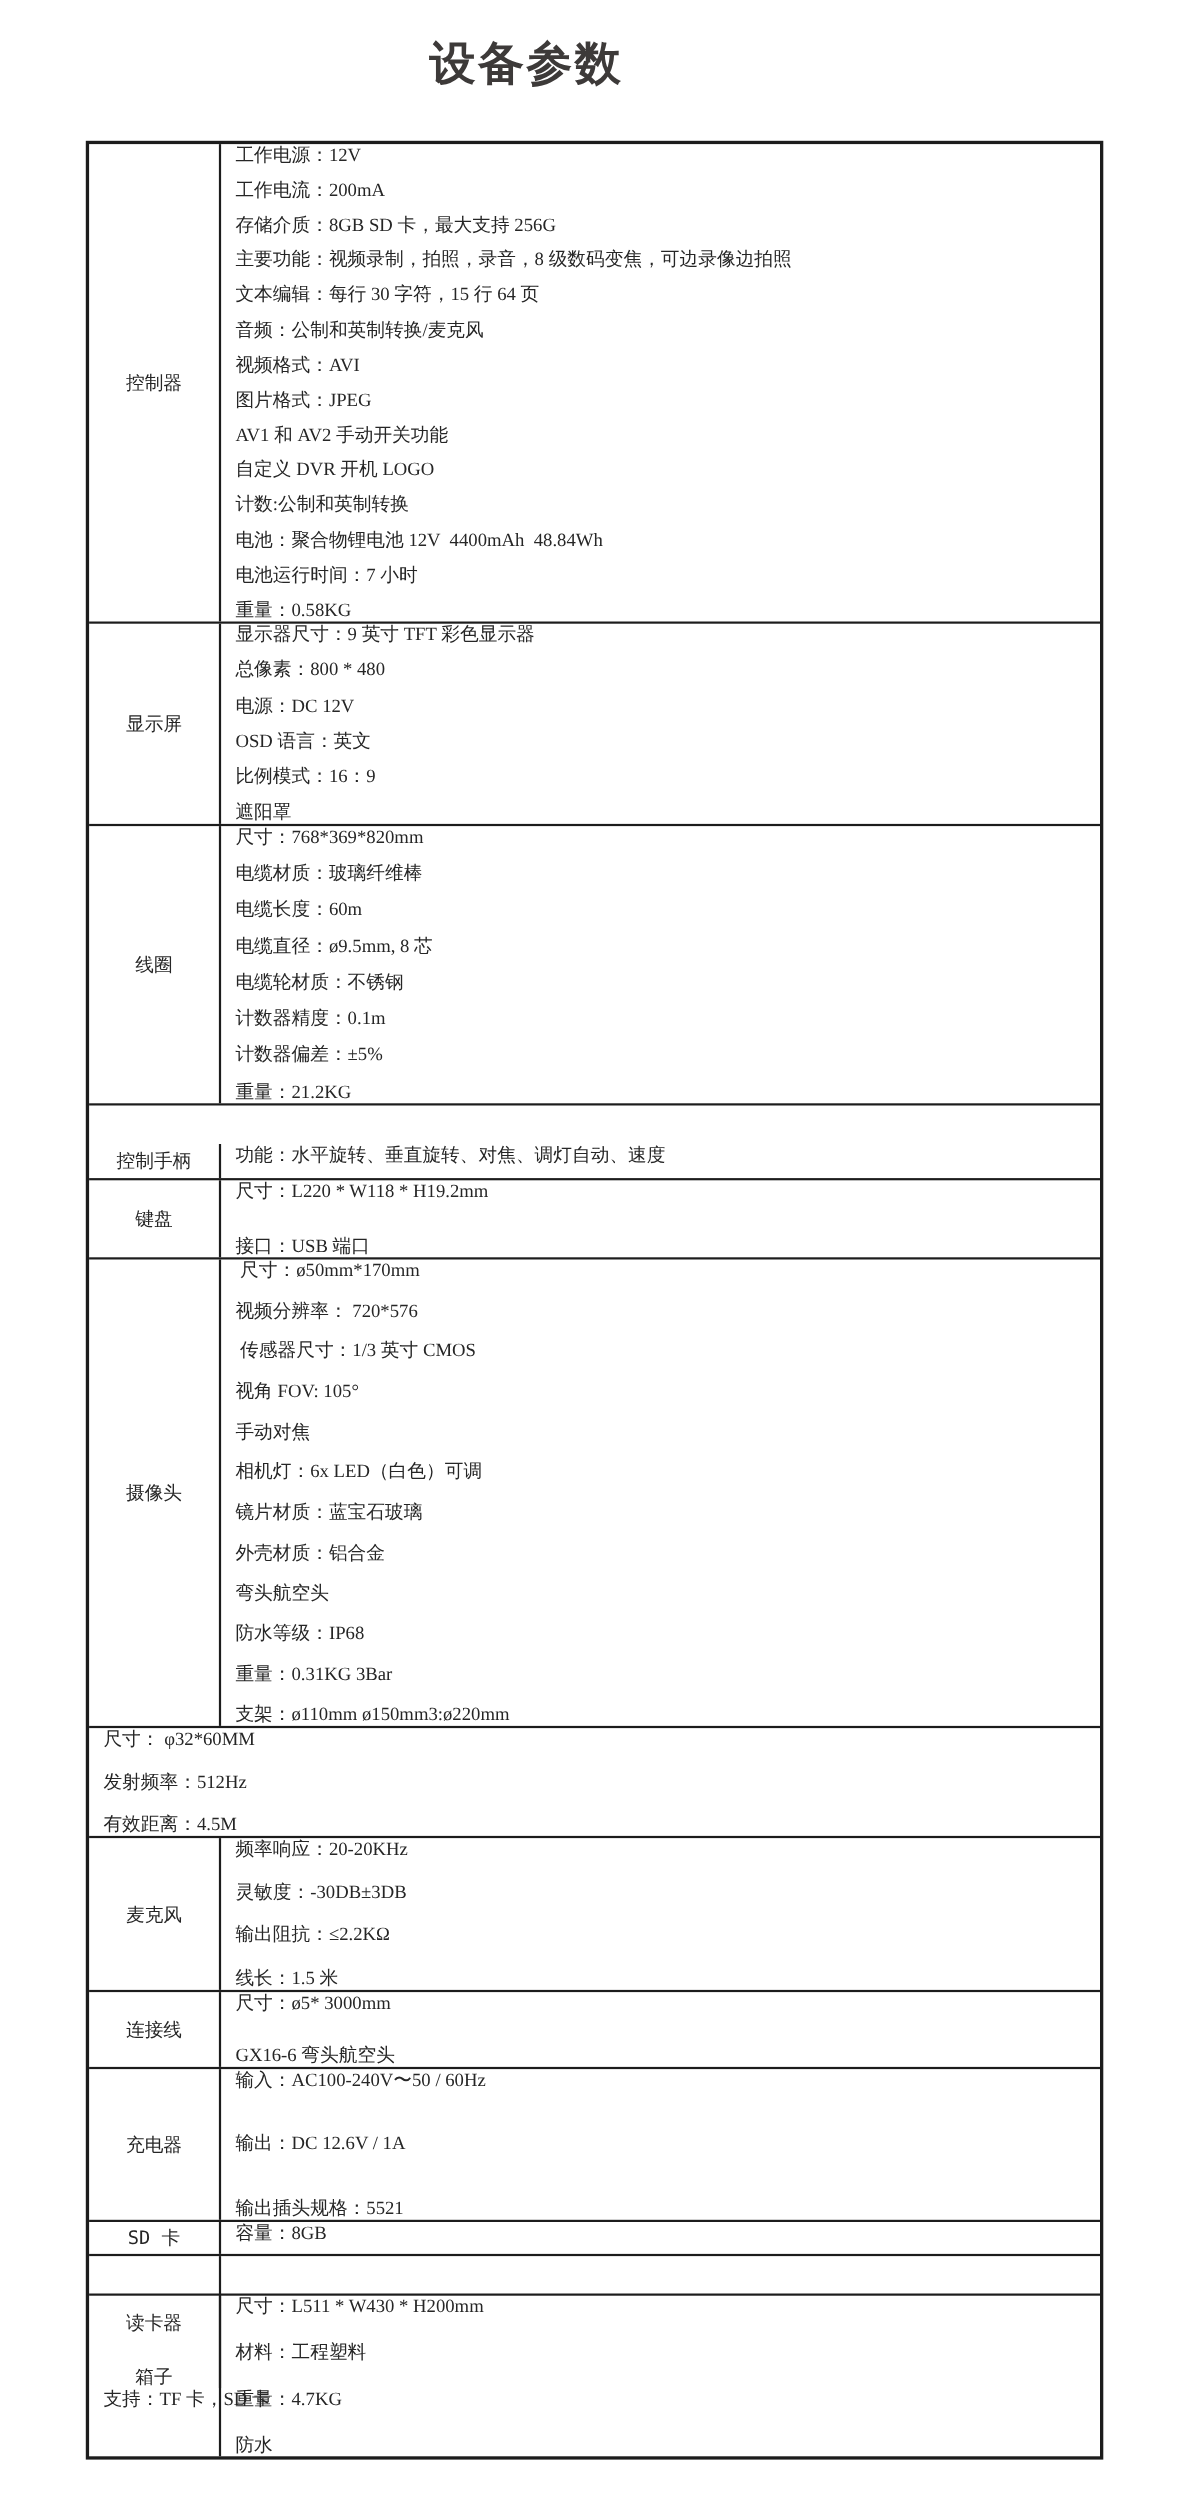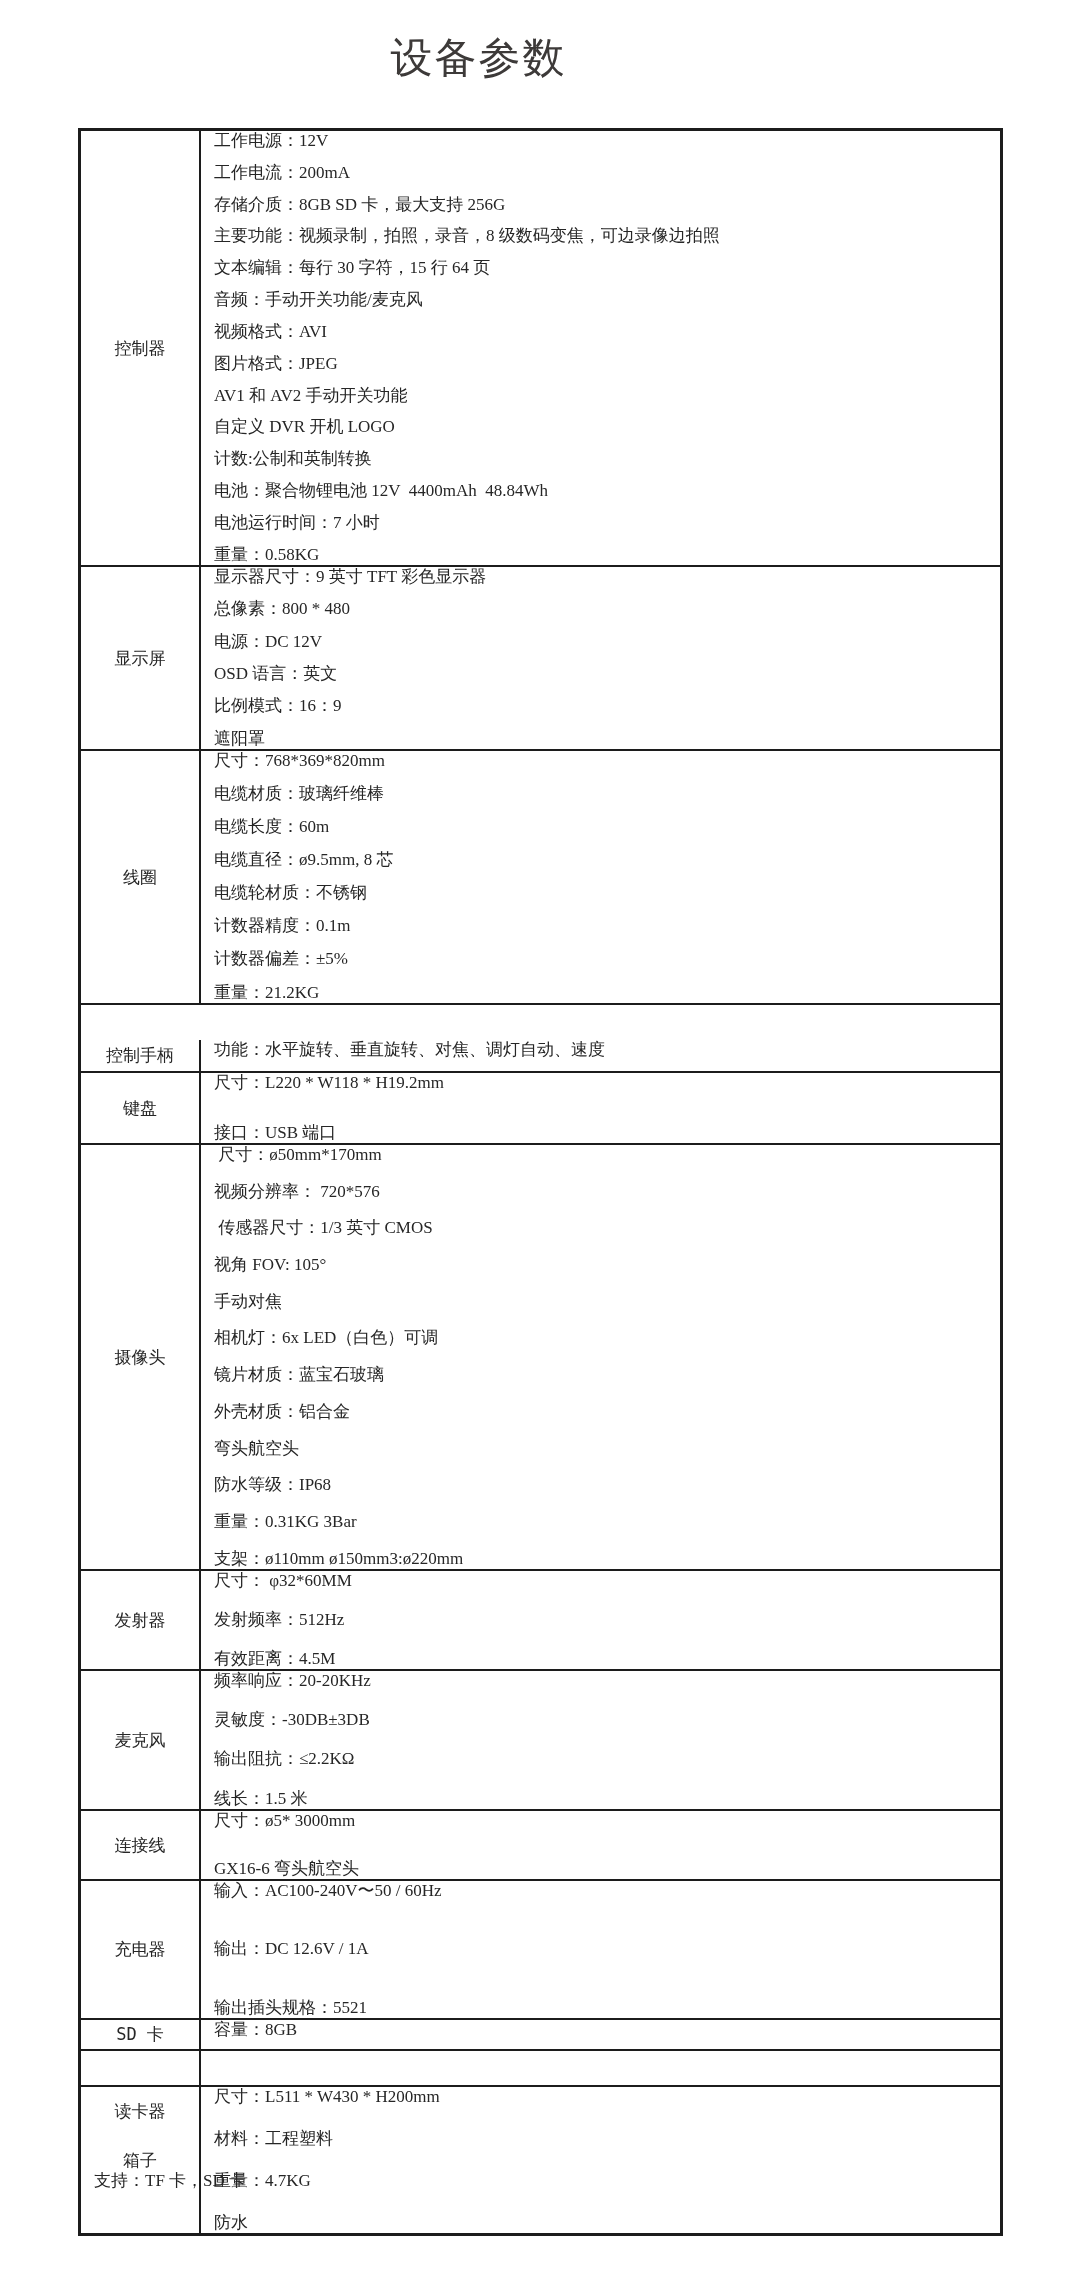--- a/index.html
+++ b/index.html
@@ -8,21 +8,21 @@
     background:#ffffff;
     font-family:"DejaVu Sans Mono","DejaVu Sans",sans-serif;
     color:#262626;
     position:relative;
   }
   .page-title{
     position:absolute;
     top:30px;left:0;width:957px;
     text-align:center;
     font-size:42px;
-    font-weight:400;
+    font-weight:700;
     letter-spacing:2px;
     color:#3d3a39;
     font-family:"DejaVu Sans","Liberation Sans",sans-serif;
   }
   .spec-table{
     position:absolute;
     left:78px;top:128px;
     width:925px;
     border:3px solid #1c1c1c;
     box-sizing:border-box;
@@ -68,21 +68,21 @@
 
 <div class="spec-table" id="spec-table">
     <div class="spec-row" style="height: 436px;">
       <div class="cell-label">控制器</div>
       <div class="cell-specs">
         <div class="spec-line">工作电源：12V</div>
         <div class="spec-line">工作电流：200mA</div>
         <div class="spec-line">存储介质：8GB SD 卡，最大支持 256G</div>
         <div class="spec-line">主要功能：视频录制，拍照，录音，8 级数码变焦，可边录像边拍照</div>
         <div class="spec-line">文本编辑：每行 30 字符，15 行 64 页</div>
-        <div class="spec-line">音频：手动开关功能/麦克风</div>
+        <div class="spec-line">音频：公制和英制转换/麦克风</div>
         <div class="spec-line">视频格式：AVI</div>
         <div class="spec-line">图片格式：JPEG</div>
         <div class="spec-line">AV1 和 AV2 手动开关功能</div>
         <div class="spec-line">自定义 DVR 开机 LOGO</div>
         <div class="spec-line">计数:公制和英制转换</div>
         <div class="spec-line">电池：聚合物锂电池 12V  4400mAh  48.84Wh</div>
         <div class="spec-line">电池运行时间：7 小时</div>
         <div class="spec-line">重量：0.58KG</div>
       </div>
     </div>
@@ -134,21 +134,20 @@
         <div class="spec-line">相机灯：6x LED（白色）可调</div>
         <div class="spec-line">镜片材质：蓝宝石玻璃</div>
         <div class="spec-line">外壳材质：铝合金</div>
         <div class="spec-line">弯头航空头</div>
         <div class="spec-line">防水等级：IP68</div>
         <div class="spec-line">重量：0.31KG 3Bar</div>
         <div class="spec-line">支架：ø110mm ø150mm3:ø220mm</div>
       </div>
     </div>
     <div class="spec-row" style="height: 100px;">
-      <div class="cell-label">发射器</div>
       <div class="cell-specs">
         <div class="spec-line">尺寸： φ32*60MM</div>
         <div class="spec-line">发射频率：512Hz</div>
         <div class="spec-line">有效距离：4.5M</div>
       </div>
     </div>
     <div class="spec-row" style="height: 140px;">
       <div class="cell-label">麦克风</div>
       <div class="cell-specs">
         <div class="spec-line">频率响应：20-20KHz</div>

